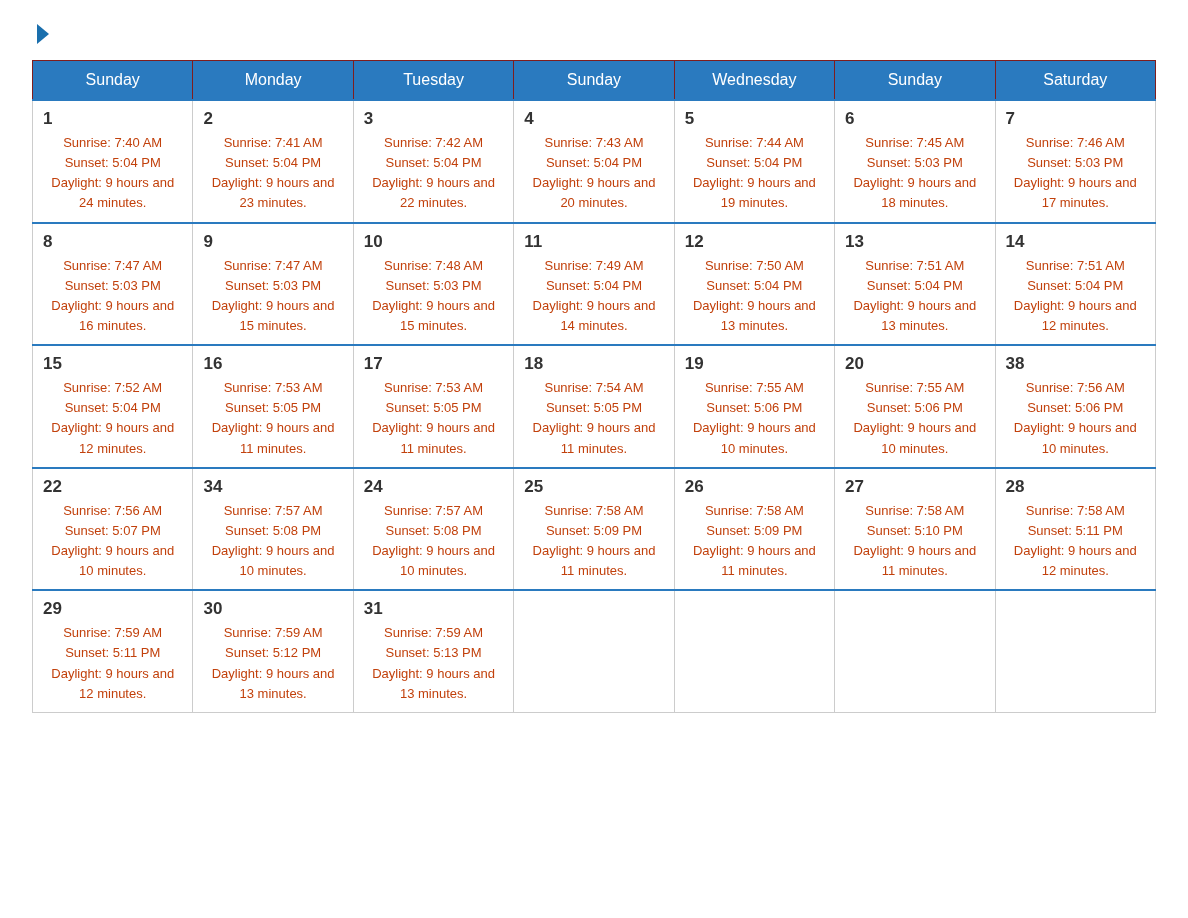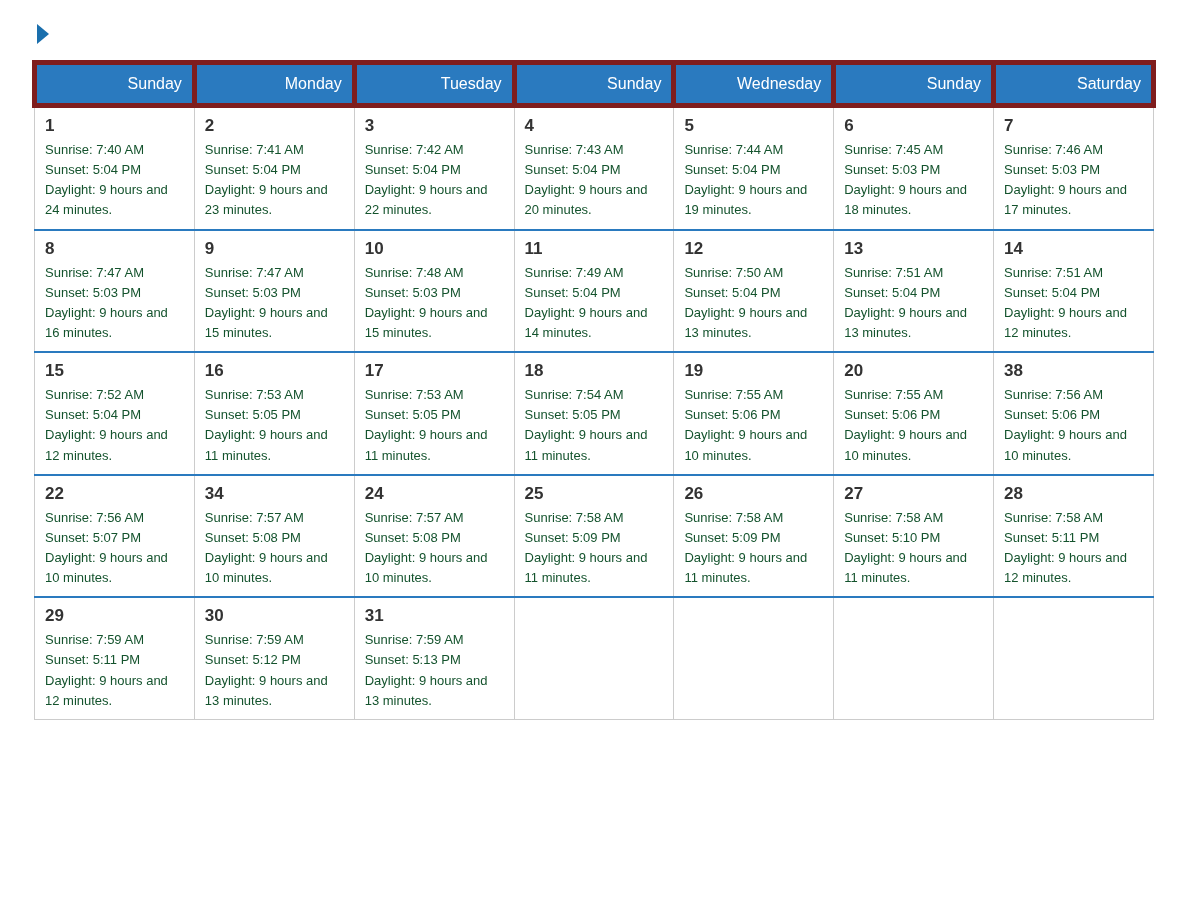--- a/index.html
+++ b/index.html
@@ -60,42 +60,43 @@
       width: 100%;
       border-collapse: collapse;
       margin-top: 8px;
     }
     th {
       background-color: #2a7abf;
       color: #fff;
       padding: 10px 10px;
       font-size: 16px;
       font-weight: normal;
-      text-align: right;
-      border: 5px solid #7f1d1d;
+      text-align: center;
+      border: 1px solid #7f1d1d;
     }
     td {
       vertical-align: top;
       padding: 8px 10px;
       border: 1px solid #ccc;
       border-top: 2px solid #2a7abf;
       font-size: 13.5px;
       color: #333;
       width: calc(100% / 7);
       min-height: 100px;
     }
     .day-num {
       font-size: 17px;
       font-weight: bold;
       margin-bottom: 4px;
     }
     .day-info {
       font-size: 13px;
       line-height: 1.55;
-      color: #14532d;
+      color: #c2410c;
+      text-align: center;
     }
     tr td {
       background: #fff;
     }
   </style>
 </head>
 <body>
 
 <div class="header">
   <div class="logo">

